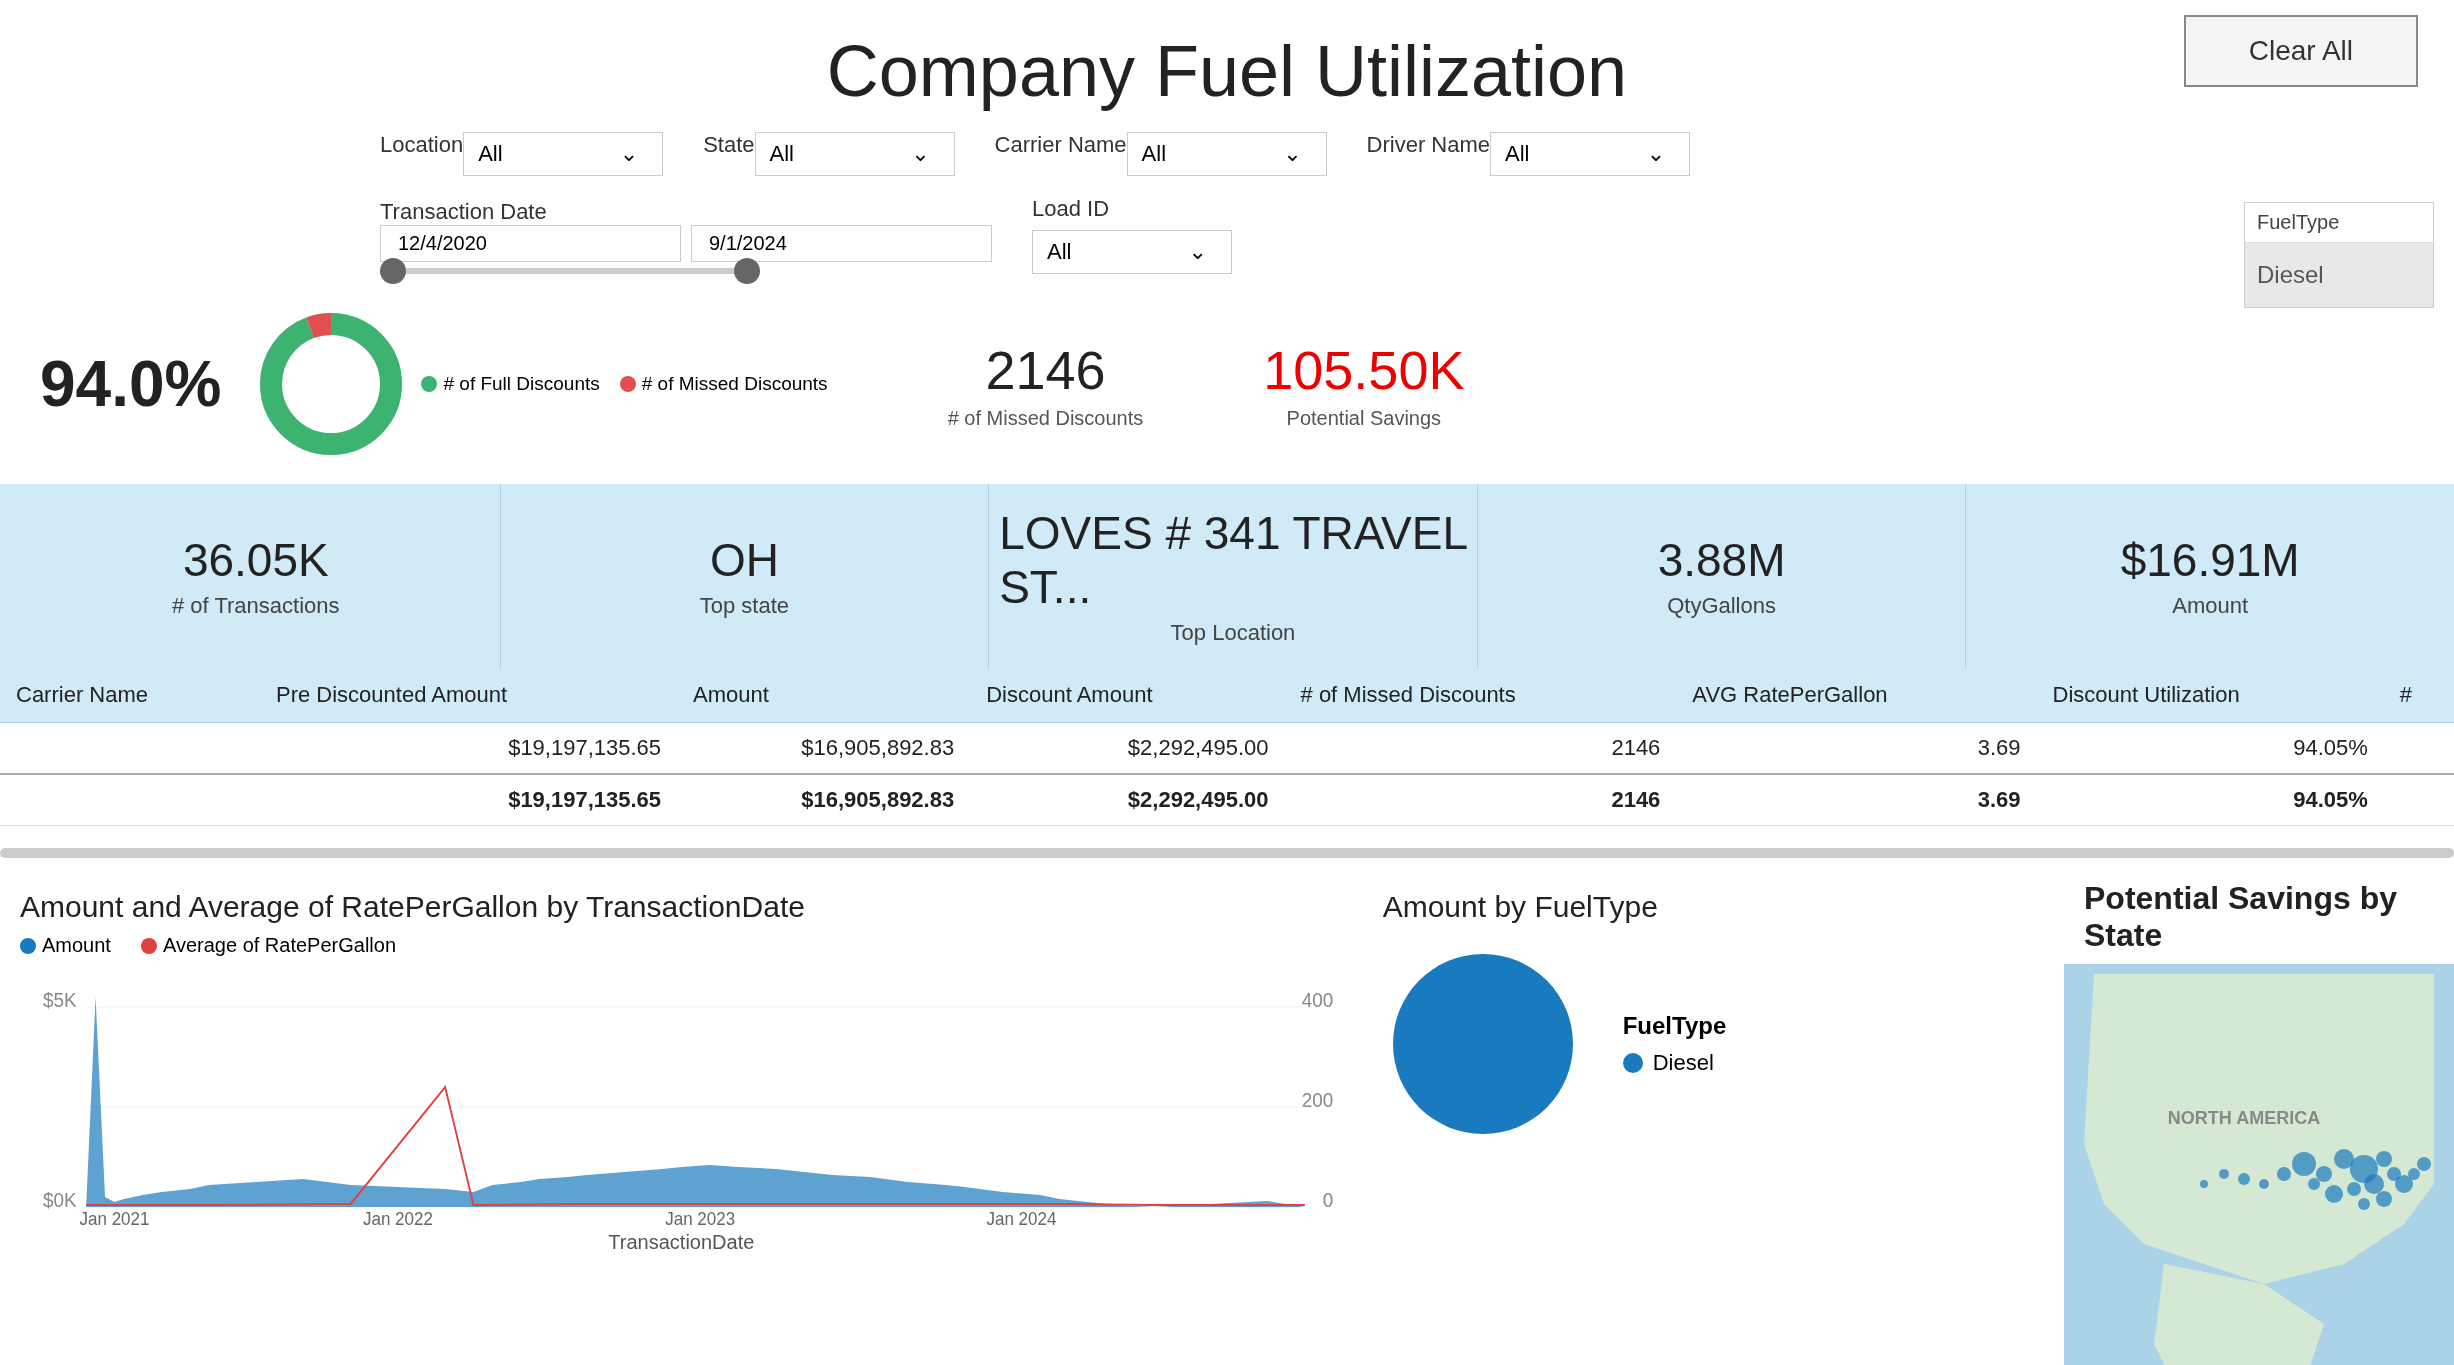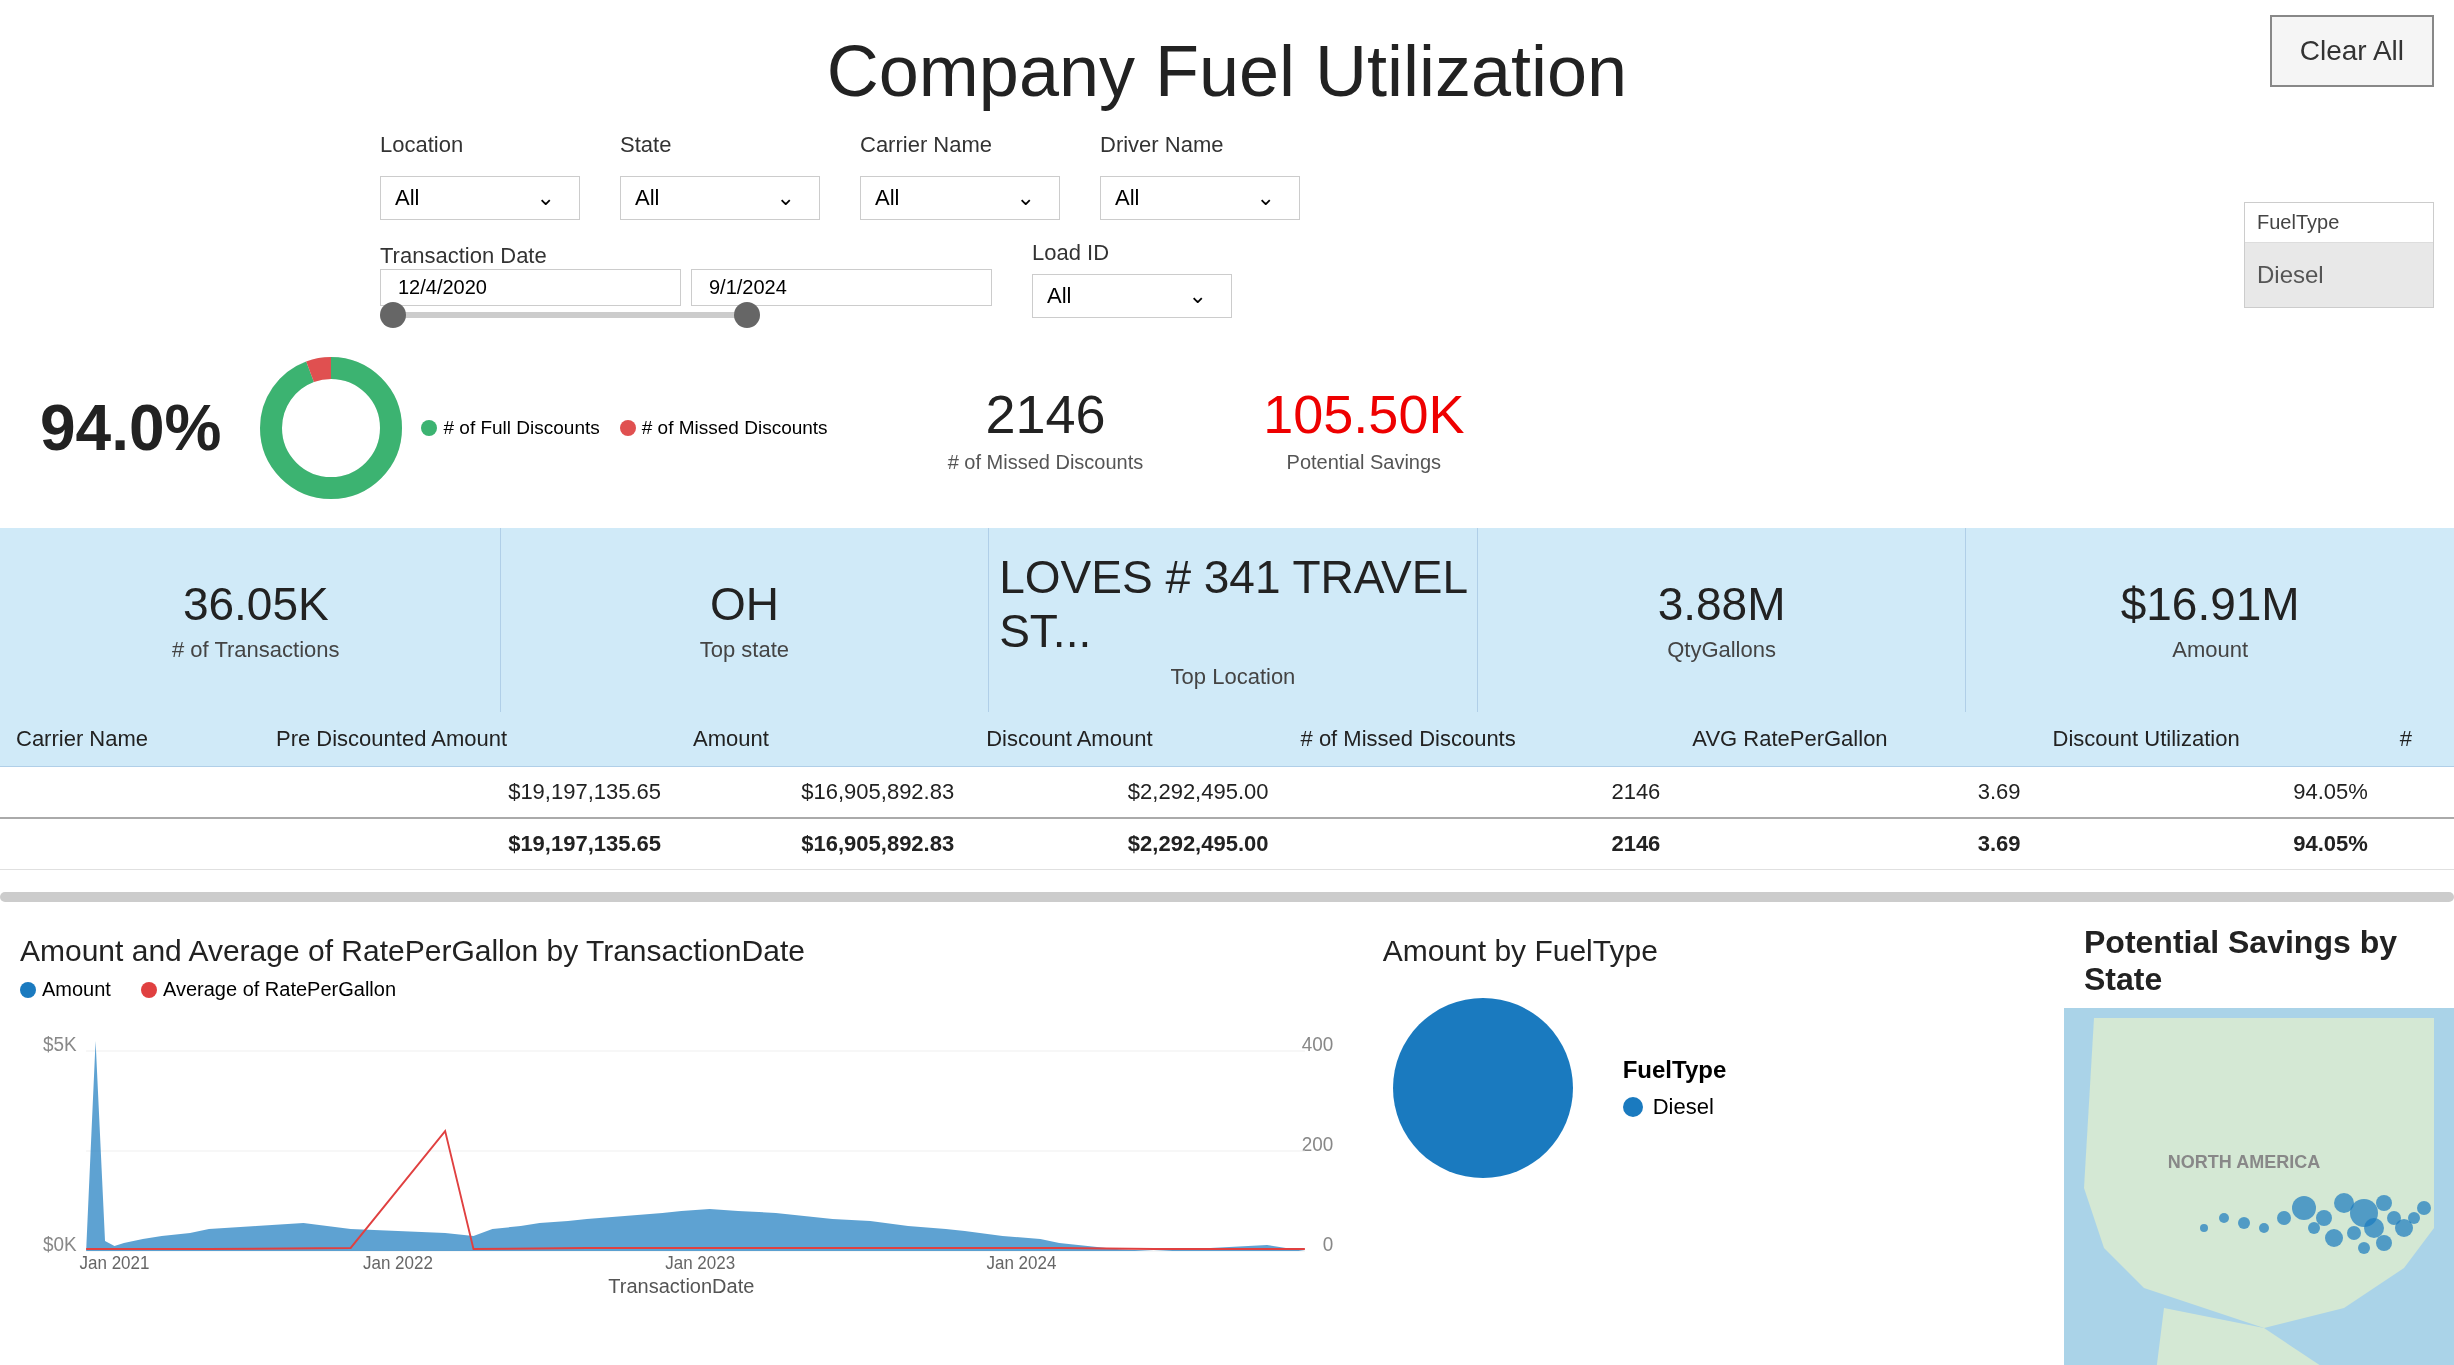--- a/index.html
+++ b/index.html
@@ -3,22 +3,22 @@
   <meta charset="utf-8">
   <style>
     * { box-sizing: border-box; margin: 0; padding: 0; }
     body { font-family: 'Segoe UI', Arial, sans-serif; background: #fff; width: 2454px; min-height: 1365px; overflow-x: hidden; }
 
     .page { width: 2454px; background: #fff; }
 
     
     .header { display: flex; align-items: flex-start; justify-content: center; padding: 30px 20px 10px; position: relative; }
     .title { font-size: 72px; font-weight: 400; color: #222; text-align: center; flex: 1; }
-    .clear-all-btn { position: absolute; right: 20px; top: 15px; border: 2px solid #888; background: #f5f5f5; padding: 18px 28px; font-size: 28px; cursor: pointer; color: #333; }
-    .filter-group { display: flex; flex-direction: column; gap: 18px; min-width: 200px; }
+    .clear-all-btn { position: absolute; right: 36px; top: 15px; border: 2px solid #888; background: #f5f5f5; padding: 18px 63px; font-size: 28px; cursor: pointer; color: #333; }
+    .filter-group { display: flex; flex-direction: row; gap: 0; min-width: 200px; }
     .filter-label { font-size: 22px; color: #333; font-weight: 500; }
     .filter-select { display: flex; align-items: center; border: 1px solid #ccc; padding: 8px 14px; font-size: 22px; min-width: 200px; background: #fff; justify-content: space-between; cursor: pointer; }
     .filter-select span { margin-right: 10px; }
 
     
     .fueltype-panel { position: absolute; right: 20px; top: 80px; width: 190px; border: 1px solid #ccc; background: #fff; z-index: 10; }
     .fueltype-header { font-size: 20px; padding: 8px 12px; border-bottom: 1px solid #ddd; color: #444; }
     .fueltype-item { padding: 18px 12px; font-size: 24px; background: #e8e8e8; color: #555; }
 
     

